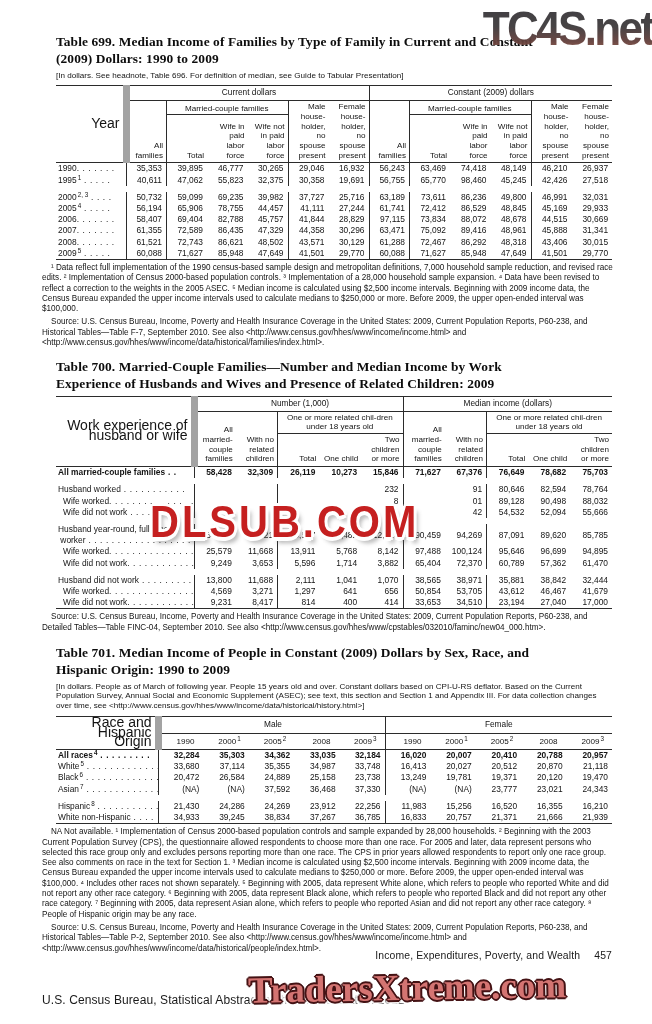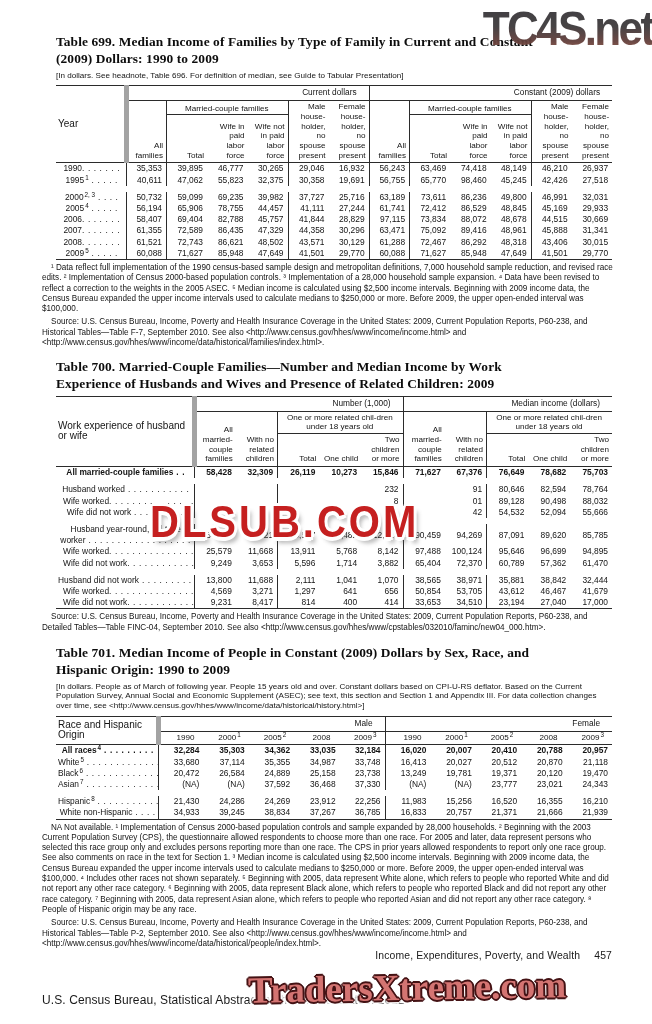--- a/index.html
+++ b/index.html
@@ -8,28 +8,28 @@
   .content{position:absolute;left:42px;top:34px;width:572px;}
 
   h2.tbl-title{font-family:"Liberation Serif",serif;font-size:13.4px;line-height:16.8px;
         font-weight:bold;letter-spacing:.1px;margin:0 0 3px 14px;max-width:512px;color:#0d0d0d;}
   .headnote{font-size:8.1px;line-height:9.8px;margin:0 0 5px 14px;max-width:556px;}
 
   table{border-collapse:collapse;table-layout:fixed;width:556px;margin-left:14px;
         border-top:1.2px solid #2b2b2b;border-bottom:1.2px solid #2b2b2b;}
   th{font-weight:normal;font-size:8.1px;line-height:9.7px;padding:1px 3px 2px 2px;
         vertical-align:bottom;text-align:right;color:#141414;}
-  .grp{vertical-align:middle;border-bottom:1px solid #2b2b2b;font-size:8.3px;padding:2px 12px;}
+  .grp{text-align:center;vertical-align:middle;border-bottom:1px solid #2b2b2b;font-size:8.3px;padding:2px 12px;}
   .grp2{text-align:center;vertical-align:bottom;border-bottom:1px solid #2b2b2b;padding-bottom:1px;}
-  .stub-h{text-align:left;vertical-align:middle;border-right:5px solid #a3a3a3;font-size:10px;}
+  .stub-h{text-align:right;vertical-align:middle;border-right:7px solid #a3a3a3;font-size:14px;}
   .yr{text-align:right;padding-right:8px;vertical-align:bottom;}
   .bl{border-left:1px solid #2b2b2b;}
   tbody tr:first-child td{border-top:1px solid #2b2b2b;}
   td.num{font-size:8.4px;text-align:right;padding:0 4px 0 0;line-height:11.2px;white-space:nowrap;overflow:hidden;}
-  td.stub{font-size:8.4px;text-align:center;padding:0 0 0 2px;line-height:11.2px;white-space:nowrap;
+  td.stub{font-size:8.4px;text-align:left;padding:0 0 0 2px;line-height:11.2px;white-space:nowrap;
         overflow:hidden;border-right:1px solid #2b2b2b;}
   td.stub.ind{padding-left:7px;}
   tr.boldrow td{font-weight:bold;}
   tr.gaprow td{height:4px;border-top:none !important;}
   sup{font-size:6.3px;vertical-align:baseline;position:relative;top:-3px;padding-left:1px;}
   .dots{letter-spacing:.6px;}
 
   .fn{font-size:8.15px;line-height:10.3px;margin:3px 0 0 0;text-indent:9px;max-width:572px;text-align:left;}
   .fn .src-it{margin-top:40px;}
   .sec{margin-bottom:11px;}

